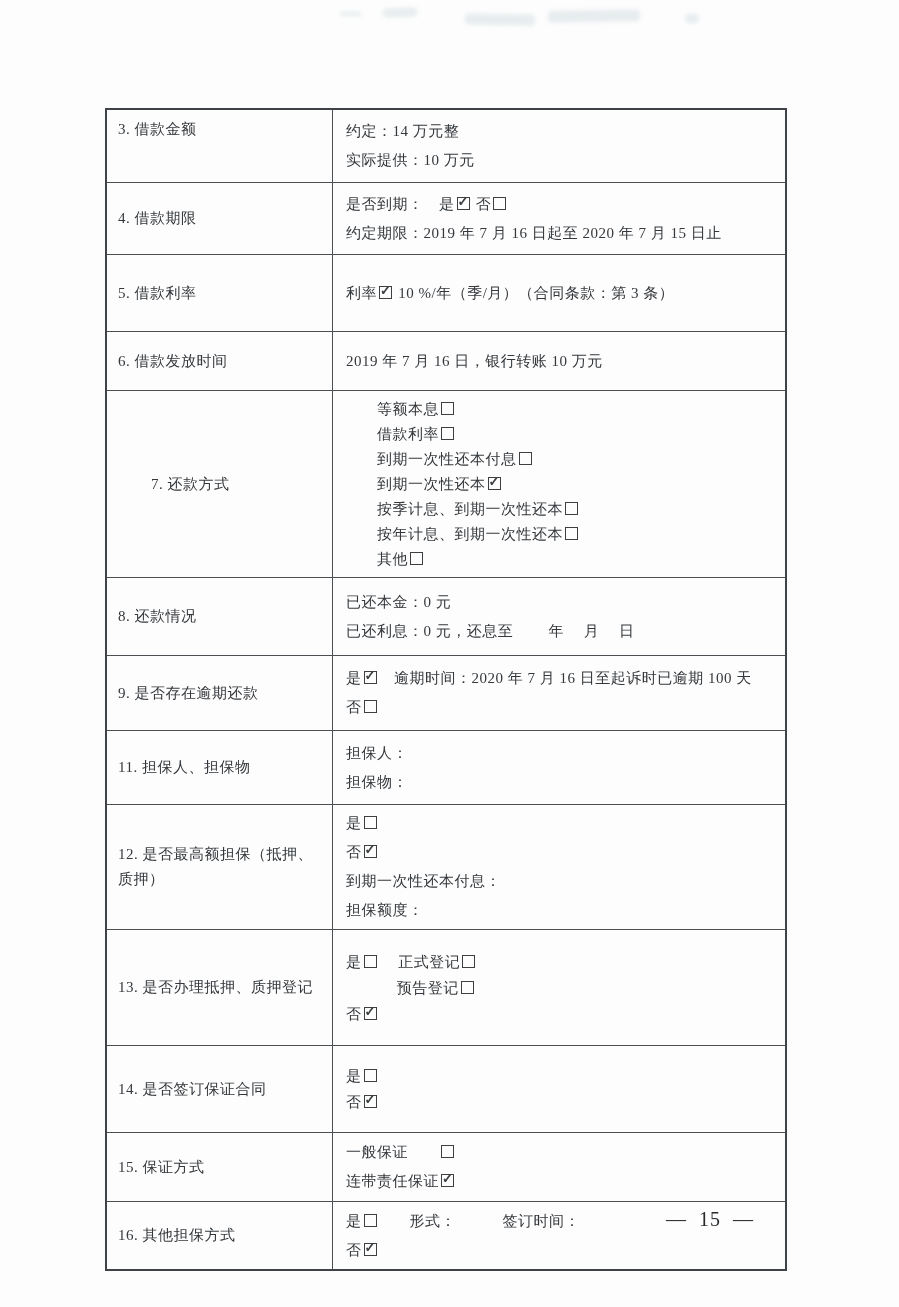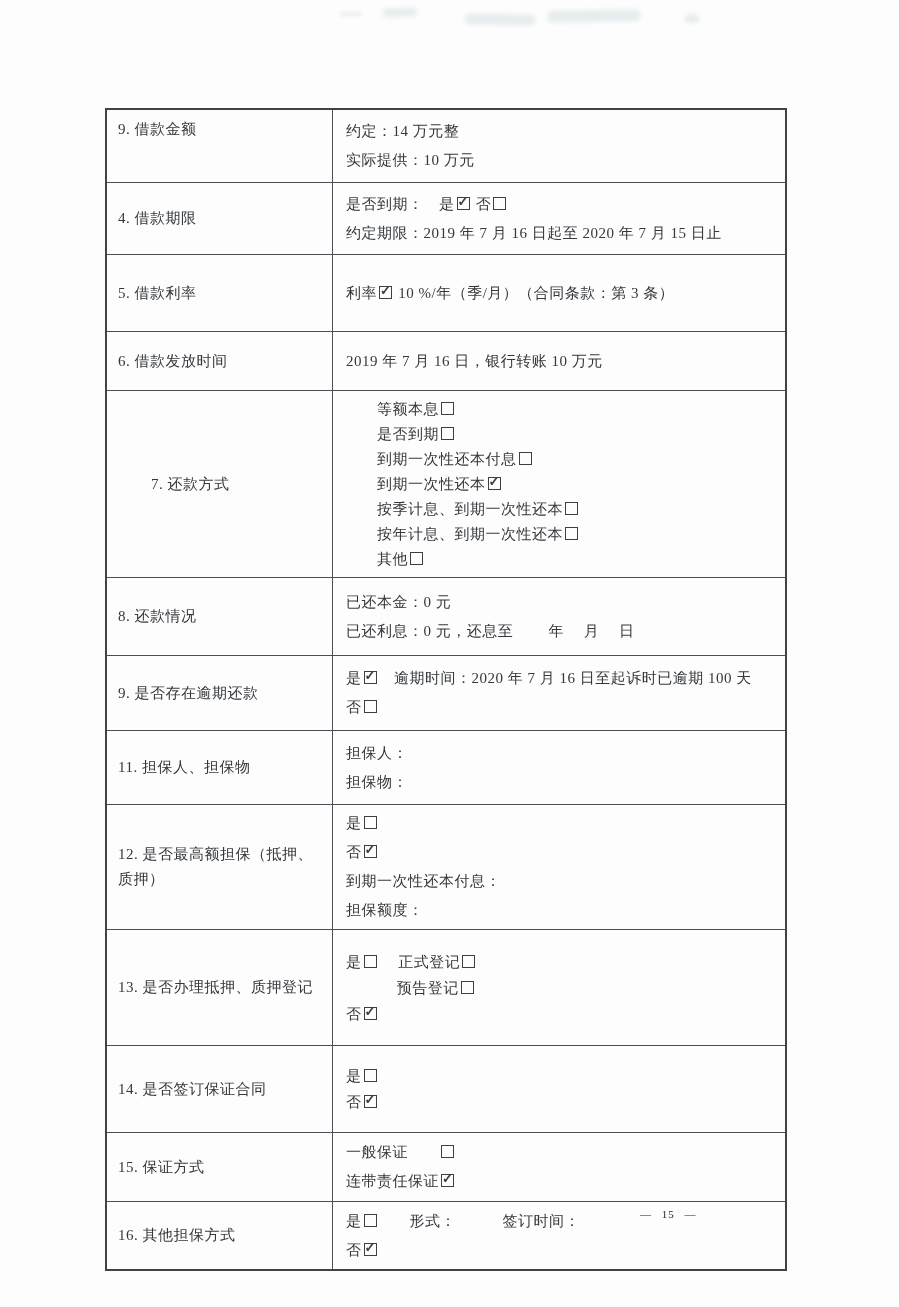--- a/index.html
+++ b/index.html
@@ -104,40 +104,41 @@
     line-height: 15px;
     color: #3c4043;
     font-weight: bold;
   }
 
   .footer {
     position: absolute;
     left: 640px;
     top: 1208px;
     width: 140px;
-    font-size: 11px;
+    text-align: center;
+    font-size: 20px;
     color: #26292c;
     letter-spacing: 1px;
     word-spacing: 6px;
   }
 </style>
 </head>
 <body>
 
 <div class="page">
   <span class="artifact a1"></span>
   <span class="artifact a2"></span>
   <span class="artifact a3"></span>
   <span class="artifact a4"></span>
   <span class="artifact a5"></span>
 
   <table class="form-table">
     <tbody id="table-body">
         <tr>
-          <td class="label-cell">9. 借款金额</td>
+          <td class="label-cell">3. 借款金额</td>
           <td class="value-cell">
             <div class="line"><span>约定：14 万元整</span></div>
             <div class="line"><span>实际提供：10 万元</span></div>
           </td>
         </tr>
         <tr>
           <td class="label-cell">4. 借款期限</td>
           <td class="value-cell">
             <div class="line"><span>是否到期：　是</span><span class="cb checked"></span><span> 否</span><span class="cb"></span></div>
             <div class="line"><span>约定期限：2019 年 7 月 16 日起至 2020 年 7 月 15 日止</span></div>
@@ -152,21 +153,21 @@
         <tr>
           <td class="label-cell">6. 借款发放时间</td>
           <td class="value-cell">
             <div class="line"><span>2019 年 7 月 16 日，银行转账 10 万元</span></div>
           </td>
         </tr>
         <tr>
           <td class="label-cell">7. 还款方式</td>
           <td class="value-cell">
             <div class="line"><span>等额本息</span><span class="cb"></span></div>
-            <div class="line"><span>是否到期</span><span class="cb"></span></div>
+            <div class="line"><span>借款利率</span><span class="cb"></span></div>
             <div class="line"><span>到期一次性还本付息</span><span class="cb"></span></div>
             <div class="line"><span>到期一次性还本</span><span class="cb checked"></span></div>
             <div class="line"><span>按季计息、到期一次性还本</span><span class="cb"></span></div>
             <div class="line"><span>按年计息、到期一次性还本</span><span class="cb"></span></div>
             <div class="line"><span>其他</span><span class="cb"></span></div>
           </td>
         </tr>
         <tr>
           <td class="label-cell">8. 还款情况</td>
           <td class="value-cell">

